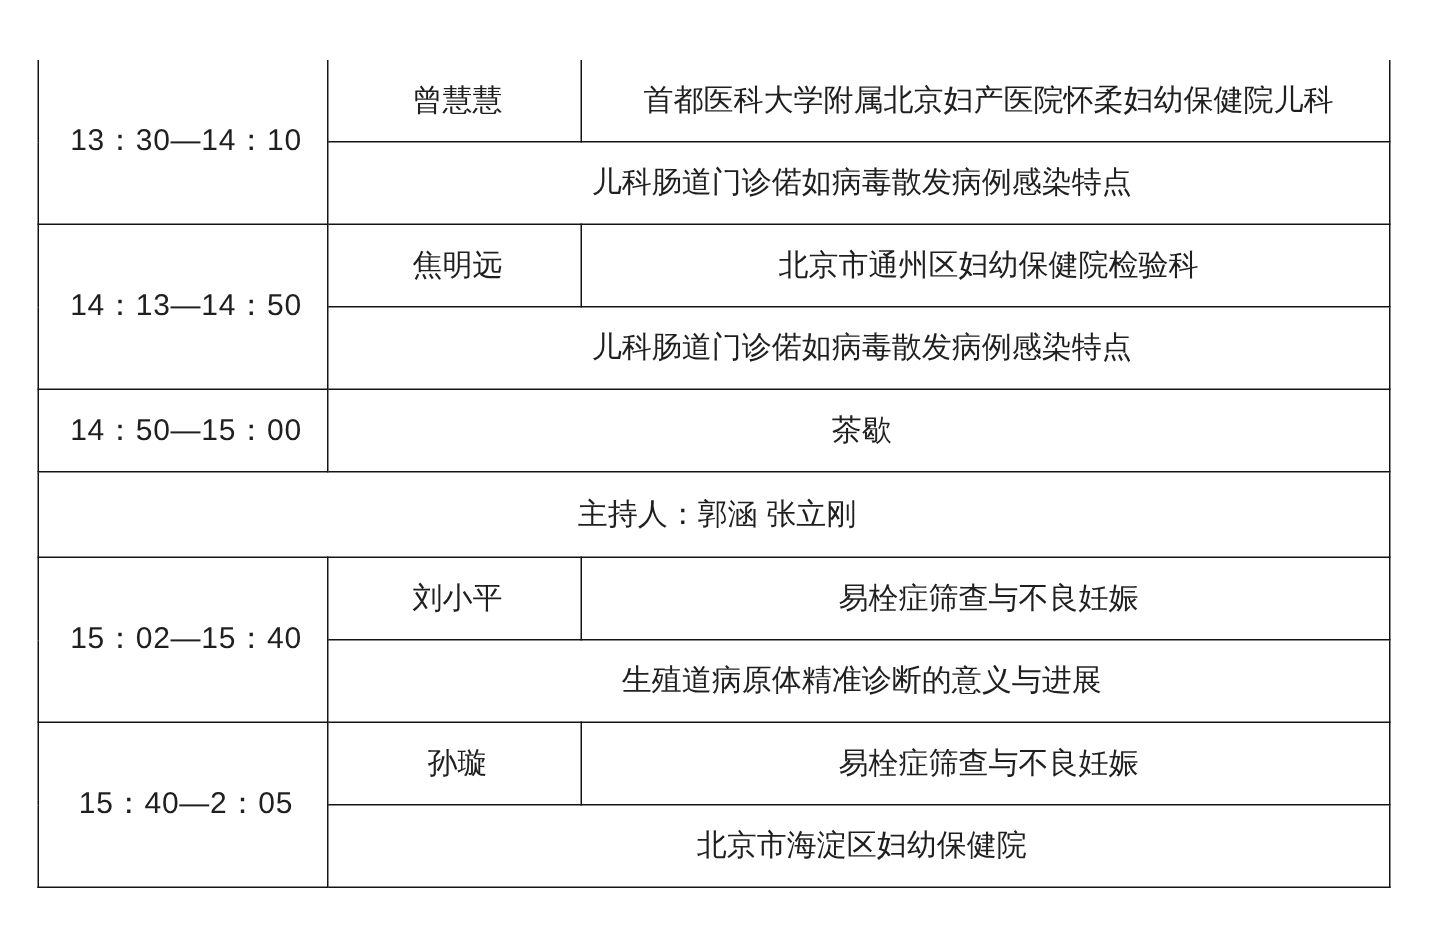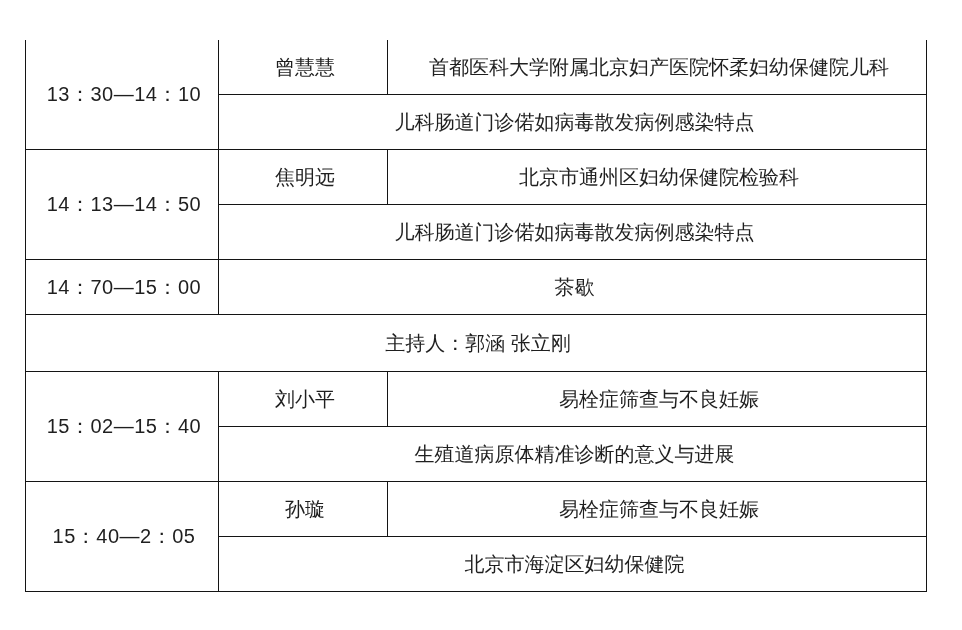--- a/index.html
+++ b/index.html
@@ -75,21 +75,21 @@
       <tr class="row-speaker">
         <td class="c-time" rowspan="2">14：13—14：50</td>
         <td class="c-speaker">焦明远</td>
         <td class="c-affil">北京市通州区妇幼保健院检验科</td>
       </tr>
       <tr class="row-topic">
         <td class="c-topic" colspan="2">儿科肠道门诊偌如病毒散发病例感染特点</td>
       </tr>
 
       <tr class="row-break">
-        <td class="c-time">14：70—15：00</td>
+        <td class="c-time">14：50—15：00</td>
         <td class="c-break" colspan="2">茶歇</td>
       </tr>
 
       <tr class="row-chair">
         <td class="c-chair" colspan="3">主持人：郭涵 张立刚</td>
       </tr>
 
       <tr class="row-speaker">
         <td class="c-time" rowspan="2">15：02—15：40</td>
         <td class="c-speaker">刘小平</td>

